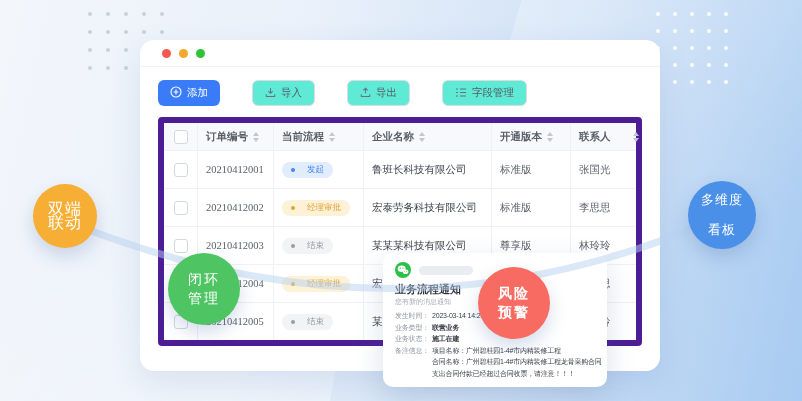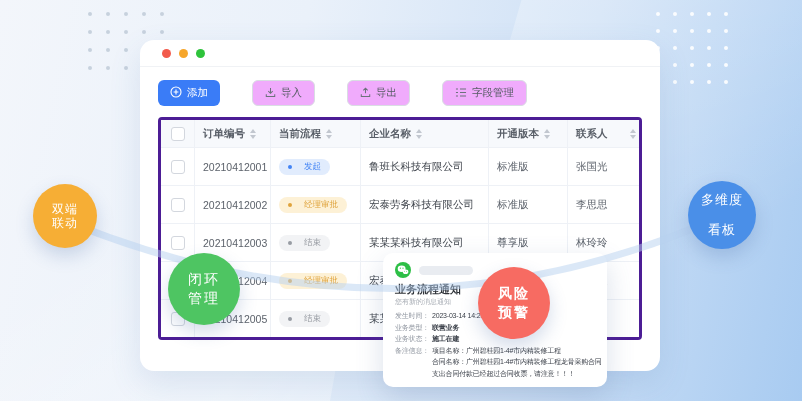--- a/index.html
+++ b/index.html
@@ -25,27 +25,27 @@
   
   .card{position:absolute;left:140px;top:40px;width:520px;height:331px;background:#fff;
     border-radius:14px;box-shadow:0 12px 32px rgba(70,110,170,.14);z-index:2;}
   .titlebar{height:26px;display:flex;align-items:center;gap:8px;padding-left:22px;
     border-bottom:1px solid #f0f2f5;}
   .tl-dot{width:9px;height:9px;border-radius:50%;display:block;}
 
   
   .toolbar{display:flex;align-items:center;gap:32px;margin:13px 18px 11px 18px;}
   .btn{height:26px;display:inline-flex;align-items:center;gap:5px;padding:0 12px;
-    border:1px solid #d9dde3;border-radius:6px;background:#f0abfc;font-size:10.5px;
+    border:1px solid #d9dde3;border-radius:6px;background:#5eead4;font-size:10.5px;
     color:#565c64;cursor:pointer;white-space:nowrap;}
   .btn.primary{border:none;color:#fff;}
   .btn svg{flex:none;}
 
   
-  .tbl{margin:0 18px;border:3px solid #4c1d95;border-radius:4px;font-size:10.5px;color:#5c626b;}
+  .tbl{margin:0 18px;border:6px solid #4c1d95;border-radius:4px;font-size:10.5px;color:#5c626b;font-family:Liberation Serif, serif;}
   .trow{display:grid;grid-template-columns:34px 76px 90px 128px 79px 76px;align-items:center;
     border-bottom:1px solid #eef1f6;background:#fff;height:37px;}
   .trow:last-child{border-bottom:none;}
   .trow.head{background:#f7f9fc;height:27px;font-weight:bold;color:#585e67;}
   .cell{padding:0 8px;height:100%;display:flex;align-items:center;border-right:1px solid #eef1f6;overflow:hidden;white-space:nowrap;}
   .cell:last-child{border-right:none;justify-content:space-between;}
   .cell.cb{justify-content:center;}
   .checkbox{width:12px;height:12px;border:1px solid #d3d7de;border-radius:3px;background:#fff;flex:none;}
   .sort{display:inline-flex;flex-direction:column;margin-left:5px;}
   .sort i{display:block;width:0;height:0;border:3px solid transparent;}
@@ -72,21 +72,21 @@
   .f-value{color:#3c414a;white-space:nowrap;}
   .f-value.strong{font-weight:bold;}
   .remark-lines{color:#3c414a;}
   .remark-lines div{white-space:nowrap;line-height:11.5px;}
 
   
   .fcircle{position:absolute;border-radius:50%;display:flex;flex-direction:column;
     align-items:center;justify-content:center;color:#fff;text-align:center;z-index:6;
     box-shadow:0 8px 18px rgba(60,95,160,.22);}
   .fcircle span{display:block;}
-  #c-dual{left:33px;top:184px;width:64px;height:64px;font-size:12px;line-height:14px;letter-spacing:1px;}
+  #c-dual{left:33px;top:184px;width:64px;height:64px;font-size:16px;line-height:14px;letter-spacing:1px;}
   #c-multi{left:688px;top:181px;width:68px;height:68px;font-size:13px;line-height:14px;letter-spacing:1px;gap:16px;}
   #c-loop{left:168px;top:253px;width:72px;height:72px;font-size:14px;line-height:19px;letter-spacing:2px;}
   #c-risk{left:478px;top:267px;width:72px;height:72px;font-size:14px;line-height:19px;letter-spacing:2px;font-weight:bold;}
 </style>
 </head>
 <body>
 
 <div class="stage">
 
   <div class="bg-streak1"></div>

